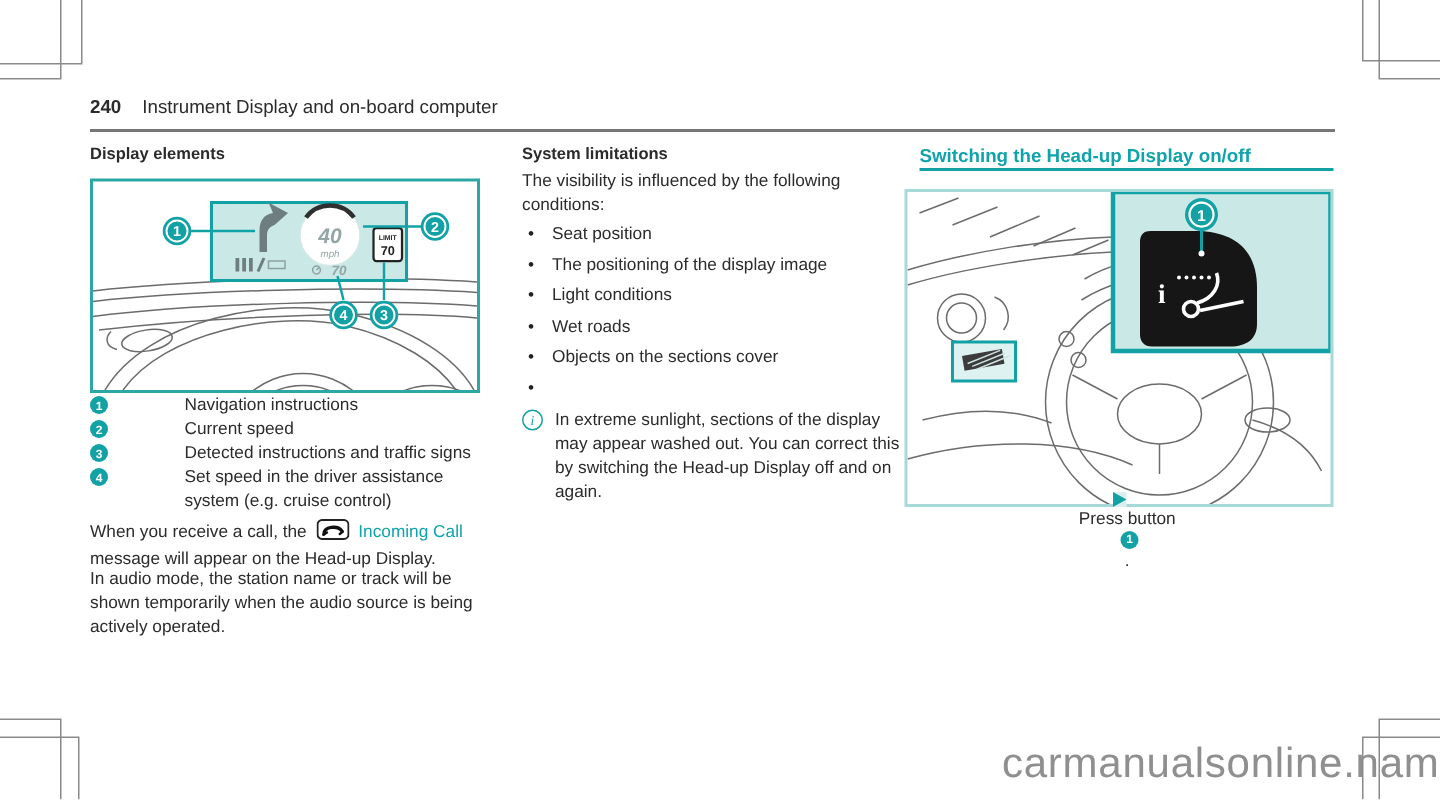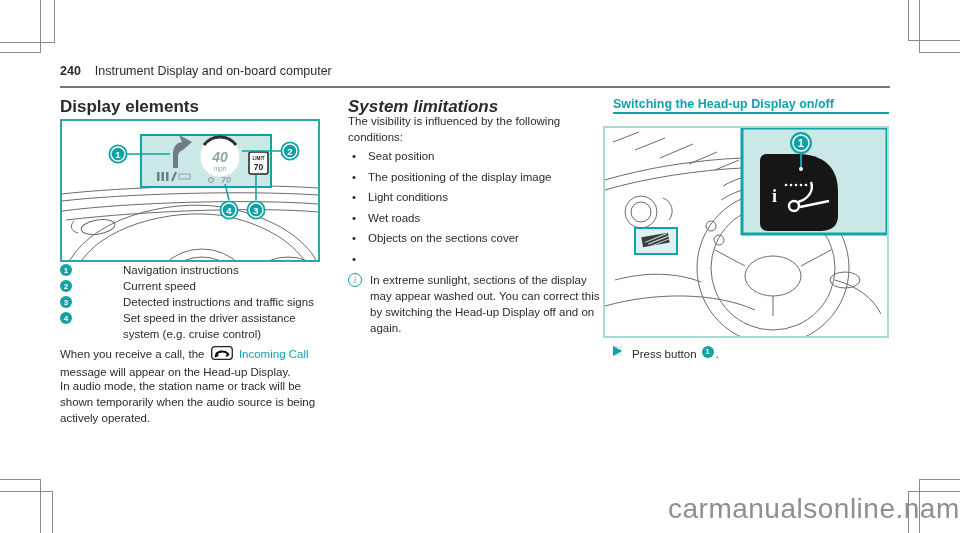--- a/index.html
+++ b/index.html
@@ -6,21 +6,21 @@
   .page{position:relative;width:960px;height:533px;background:#fff;overflow:hidden;
         font-family:"Liberation Sans", sans-serif;color:#2b2b2b;}
   
   .cropmark{position:absolute;border:1px solid #8a8a8a;width:60px;height:60px;z-index:1;}
   
   .header-row{position:absolute;left:60px;top:64px;width:830px;font-size:12.5px;z-index:3;}
   .page-num{font-weight:bold;}
   .header-title{margin-left:14px;}
   .header-rule{position:absolute;left:60px;top:86px;width:830px;height:1.5px;background:#777;z-index:2;}
   
-  .col-heading{position:absolute;font-size:17px;font-weight:bold;z-index:3;}
+  .col-heading{position:absolute;font-size:11px;font-weight:bold;z-index:3;}
   .body-text{font-size:11.5px;line-height:16px;}
   
   .illus{position:absolute;background:#fff;z-index:3;}
   .illus-left{left:60px;top:119px;width:256px;height:139px;border:2px solid #2ba8a6;}
   .illus-right{left:603px;top:126px;width:282px;height:208px;border:2px solid #a6d9d7;}
   
   .legend{position:absolute;left:60px;top:262px;width:266px;z-index:3;}
   .legend-item{display:flex;align-items:flex-start;margin-bottom:0px;}
   .legend-item .txt{font-size:11.5px;line-height:16px;padding-left:44px;}
   .badge{display:inline-flex;flex:0 0 auto;width:12px;height:12px;border-radius:50%;
@@ -35,21 +35,21 @@
   .bullets li{display:flex;margin-bottom:4.5px;font-size:11.5px;line-height:16px;}
   .bullets .dot{flex:0 0 16px;padding-left:4px;color:#222;}
   .note{position:absolute;left:348px;top:272px;width:254px;display:flex;z-index:3;}
   .note-icon{flex:0 0 auto;width:12px;height:12px;border:1.4px solid #12a2a6;border-radius:50%;
              color:#12a2a6;font-size:9px;line-height:12px;text-align:center;
              font-family:"Liberation Serif",serif;font-style:italic;margin:1px 8px 0 0;}
   
   .rc-heading{position:absolute;left:613px;top:97px;width:277px;font-size:12.5px;font-weight:bold;
               color:#0fa3ab;z-index:3;}
   .rc-rule{position:absolute;left:613px;top:112px;width:276px;height:2px;background:#12a2a6;z-index:3;}
-  .press-line{position:absolute;left:613px;top:346px;width:277px;display:flex;align-items:flex-start;z-index:3;}
+  .press-line{position:absolute;left:613px;top:328px;width:277px;display:flex;align-items:center;z-index:3;flex-direction:column;}
   .tri{width:0;height:0;border-left:9px solid #12a2a6;border-top:5px solid transparent;
        border-bottom:5px solid transparent;margin-right:10px;background:#d9efee;}
   .press-line .badge{margin:0 2px 0 5px;}
   
   .watermark{position:absolute;left:668px;top:493px;font-size:28px;color:#8f8f8f;
              letter-spacing:0.5px;z-index:4;}
 </style>
 </head>
 <body>
 
@@ -175,21 +175,21 @@
     <span class="phone-box"><svg width="22" height="14" viewBox="0 0 22 14">
           <rect x="0.7" y="0.7" width="20.6" height="12.6" rx="3" fill="#fff" stroke="#222" stroke-width="1.3"></rect>
           <path d="M5,10 C5,5 14,4 17,8" stroke="#111" stroke-width="2.2" fill="none" stroke-linecap="round"></path>
           <path d="M4.5,10.5 L7,9" stroke="#111" stroke-width="1.6" stroke-linecap="round"></path>
           <path d="M17.5,8.5 L15.5,10" stroke="#111" stroke-width="1.6" stroke-linecap="round"></path>
         </svg></span>
     <span class="link-text">Incoming Call</span>
     <span>message will appear on the Head-up Display.</span>
   </div>
 
-  <div class="col-heading" style="left:348px;top:97px;font-style:italic;">System limitations</div>
+  <div class="col-heading" style="left:348px;top:97px;">System limitations</div>
   <div class="intro body-text">The visibility is influenced by the following conditions:</div>
 
   <ul class="bullets">
     <li>
         <span class="dot">•</span>
         <span>Seat position</span>
       </li>
     <li>
         <span class="dot">•</span>
         <span>The positioning of the display image</span>

